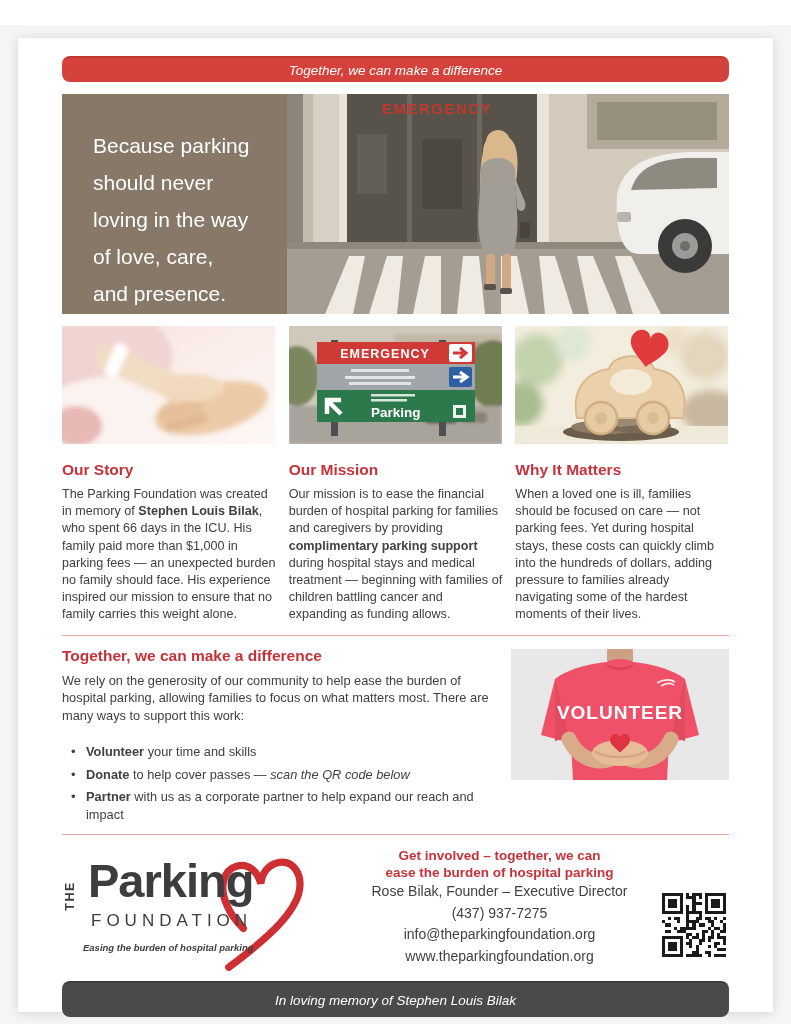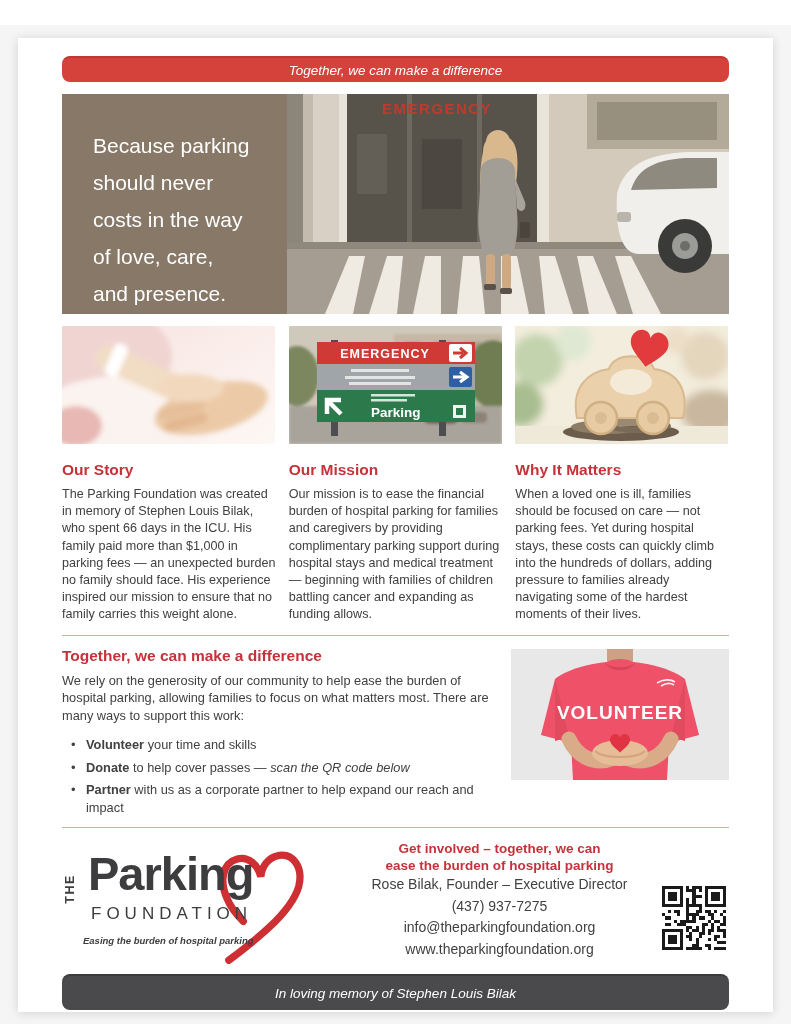--- a/index.html
+++ b/index.html
@@ -18,29 +18,29 @@
   .hero-quote { width:225px; background:#877868; color:#ffffff; padding:33px 18px 0 31px;
                 font-size:21px; line-height:37px; font-weight:400; }
   .hero-photo { flex:1; overflow:hidden; }
   .hero-photo svg { display:block; }
 
   .cols { display:grid; grid-template-columns:1fr 1fr 1fr; gap:13px; margin-top:12px; }
   .col-img { width:100%; height:118px; overflow:hidden; border-radius:1px; }
   .col-img svg { display:block; }
   .col-h { margin-top:17px; font-size:15.5px; font-weight:bold; color:#c5333a; }
   .col-p { margin-top:7px; font-size:12.6px; line-height:17.2px; color:#414042; }
-  .col-p b { font-weight:normal; }
+  .col-p b { font-weight:bold; }
 
   .divider { border-top:1px solid #dfa79e; margin-top:11px; }
 
   .together { display:flex; gap:14px; padding-top:11px; }
   .together-left { flex:1; }
   .together-h { font-size:15.5px; font-weight:bold; color:#c5333a; }
   .together-p { margin-top:7px; font-size:12.8px; line-height:17.5px; color:#414042; max-width:452px; }
-  .together ul { list-style:none; margin-top:12px; }
+  .together ul { list-style:none; margin-top:19px; }
   .together li { position:relative; padding-left:24px; font-size:12.8px; line-height:17.5px;
                  color:#414042; margin-top:5px; max-width:420px; }
   .together li::before { content:"•"; position:absolute; left:9px; font-size:13px; }
   .vol-img { width:218px; height:131px; overflow:hidden; margin-top:2px; }
 
   .footer { display:flex; margin-top:10px; height:128px; }
   .logo-block { position:relative; width:278px; height:126px; }
   .logo-heart { position:absolute; left:126px; top:-6px; }
   .logo-the { position:absolute; left:-14px; top:44px; width:44px; text-align:center;
               transform:rotate(-90deg); font-size:12.5px; font-weight:bold; letter-spacing:1.5px; color:#3d3c3e; }
@@ -64,21 +64,21 @@
   <div class="page-card">
 
     <div class="banner banner-top">
       <span>Together, we can make a difference</span>
     </div>
 
     <div class="hero">
       <div class="hero-quote">
         <div>Because parking</div>
         <div>should never</div>
-        <div>costs in the way</div>
+        <div>loving in the way</div>
         <div>of love, care,</div>
         <div>and presence.</div>
       </div>
       <div class="hero-photo">
         <svg width="442" height="220" viewBox="0 0 442 220">
           <rect width="442" height="150" fill="#d8d0c4"></rect>
           <rect x="0" y="0" width="16" height="150" fill="#8b857a"></rect>
           <rect x="16" y="0" width="10" height="150" fill="#c3bbad"></rect>
           <rect x="52" y="0" width="206" height="148" fill="#57534b"></rect>
           <rect x="52" y="0" width="8" height="148" fill="#e8e4da"></rect>

